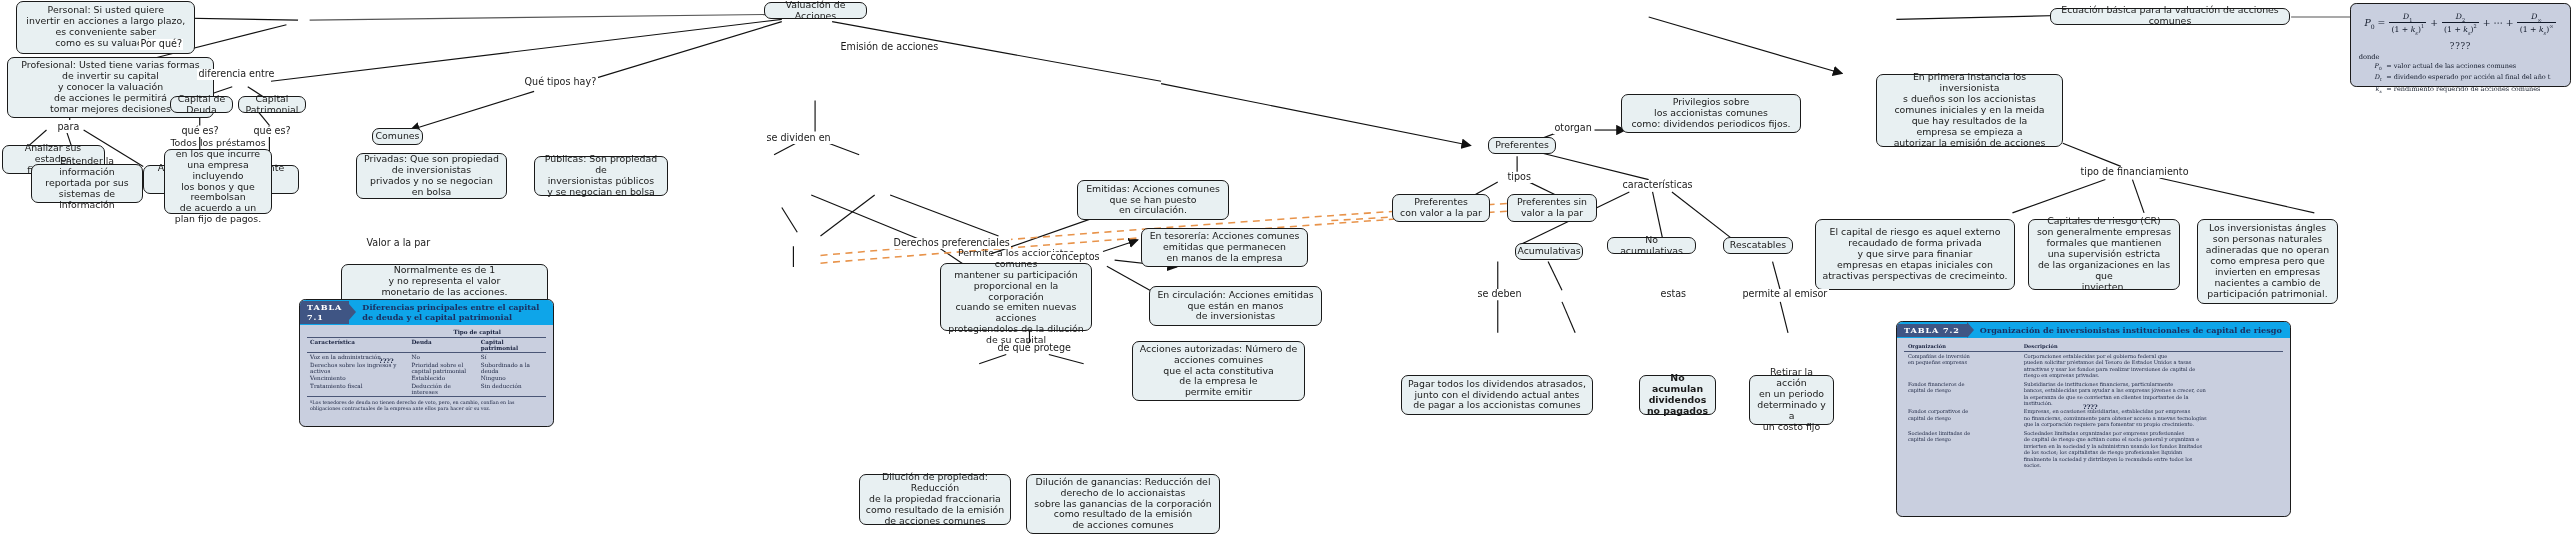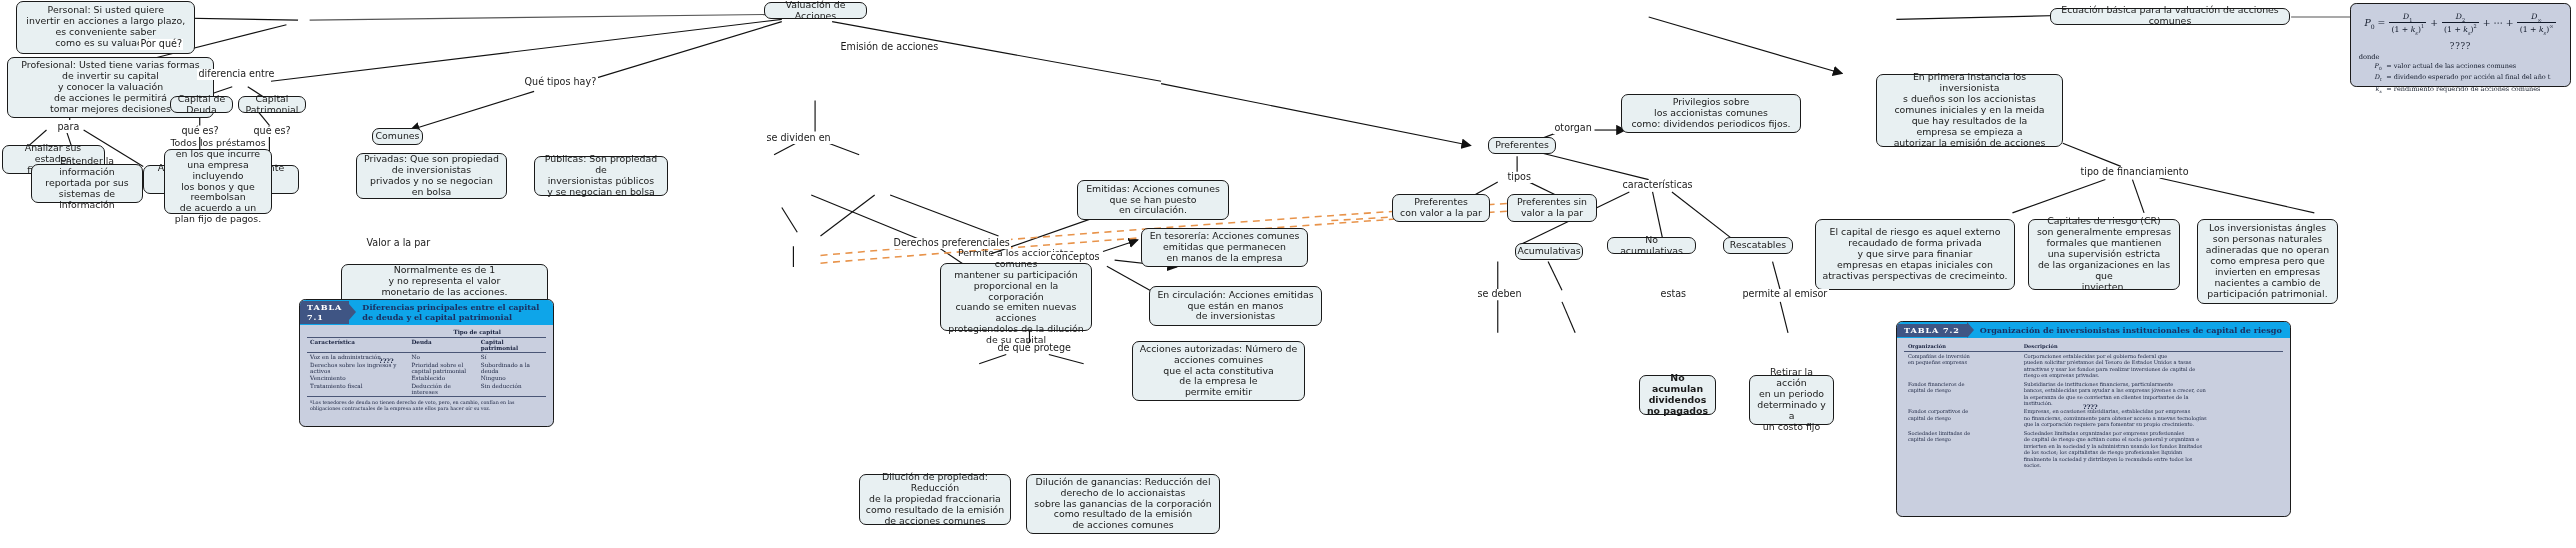--- a/index.html
+++ b/index.html
@@ -254,20 +254,23 @@
 
   <div class="node" style="left:1507px;top:194px;width:90px;height:28px;">Preferentes sin
 valor a la par</div>
 
   <div class="node" style="left:1515px;top:243px;width:68px;height:17px;">Acumulativas</div>
 
   <div class="node" style="left:1607px;top:237px;width:89px;height:17px;">No acumulativas</div>
 
   <div class="node" style="left:1723px;top:237px;width:70px;height:17px;">Rescatables</div>
 
+  <div class="node" style="left:1401px;top:375px;width:192px;height:40px;">Pagar todos los dividendos atrasados,
+junto con el dividendo actual antes
+de pagar a los accionistas comunes</div>
 
   <div class="node" style="left:1639px;top:375px;width:77px;height:40px;font-weight:bold;">No acumulan
 dividendos
 no pagados</div>
 
   <div class="node" style="left:1749px;top:375px;width:85px;height:50px;">Retirar la acción
 en un periodo
 determinado y a
 un costo fijo</div>
 

